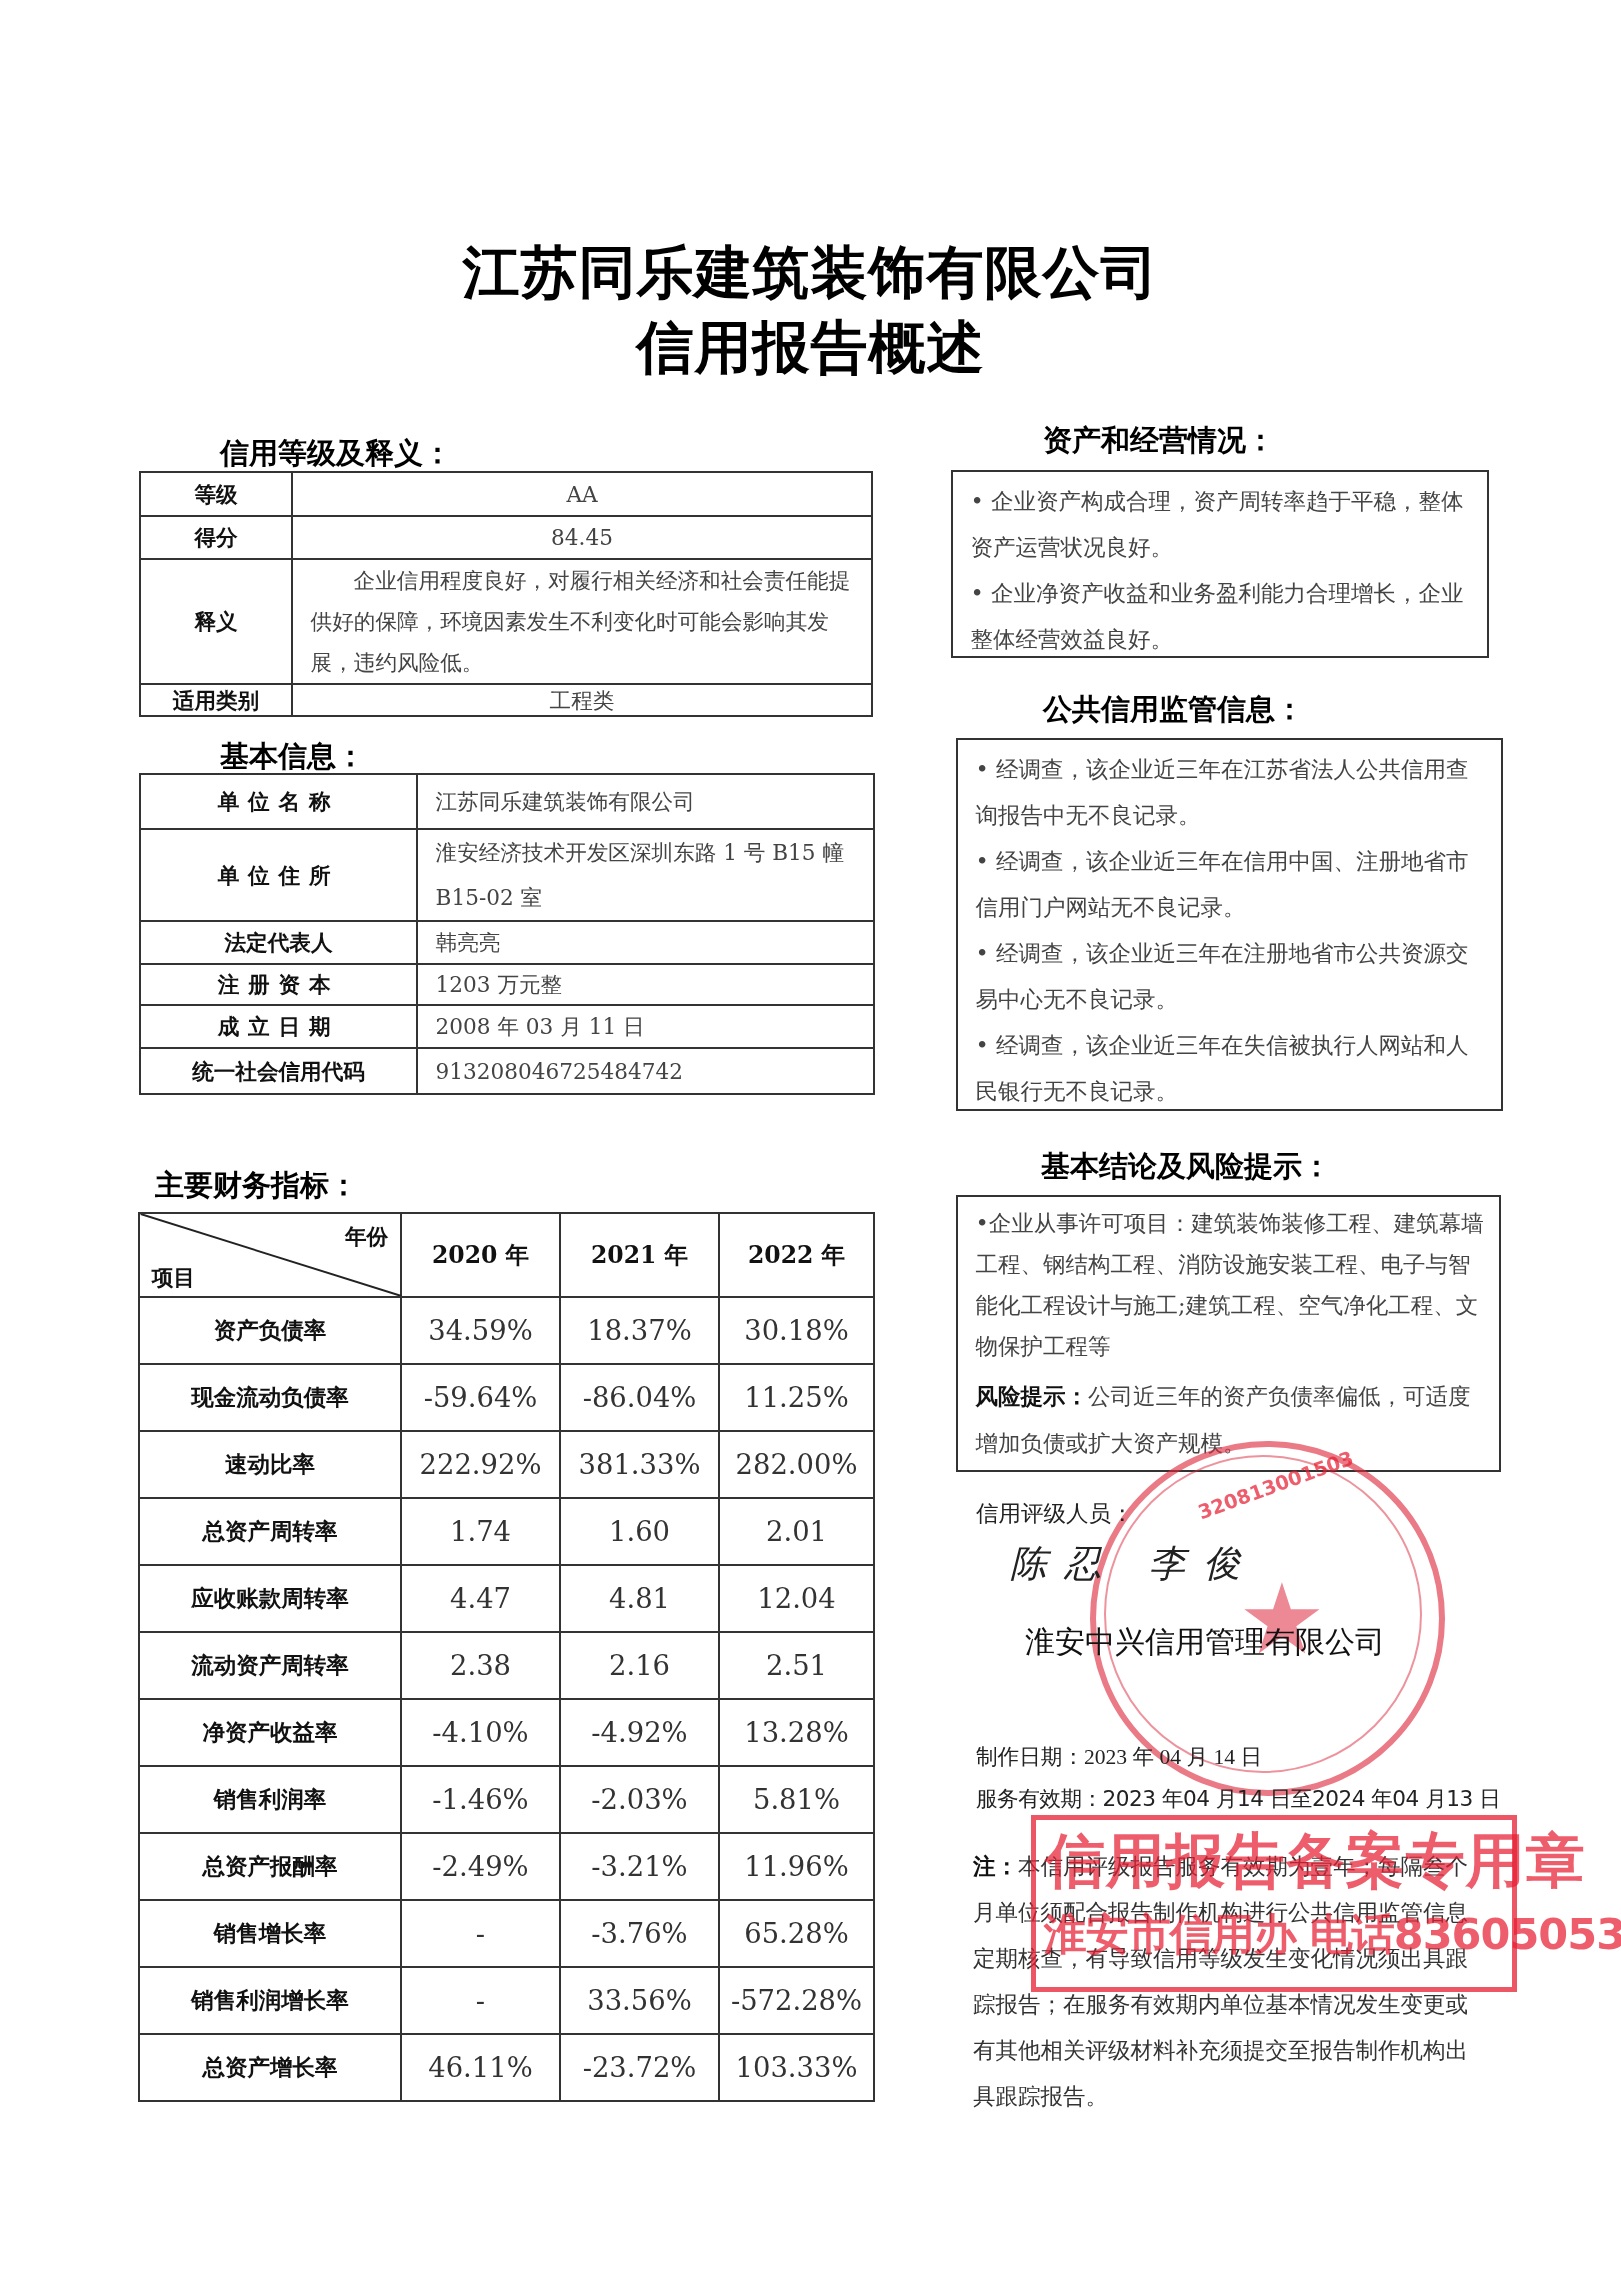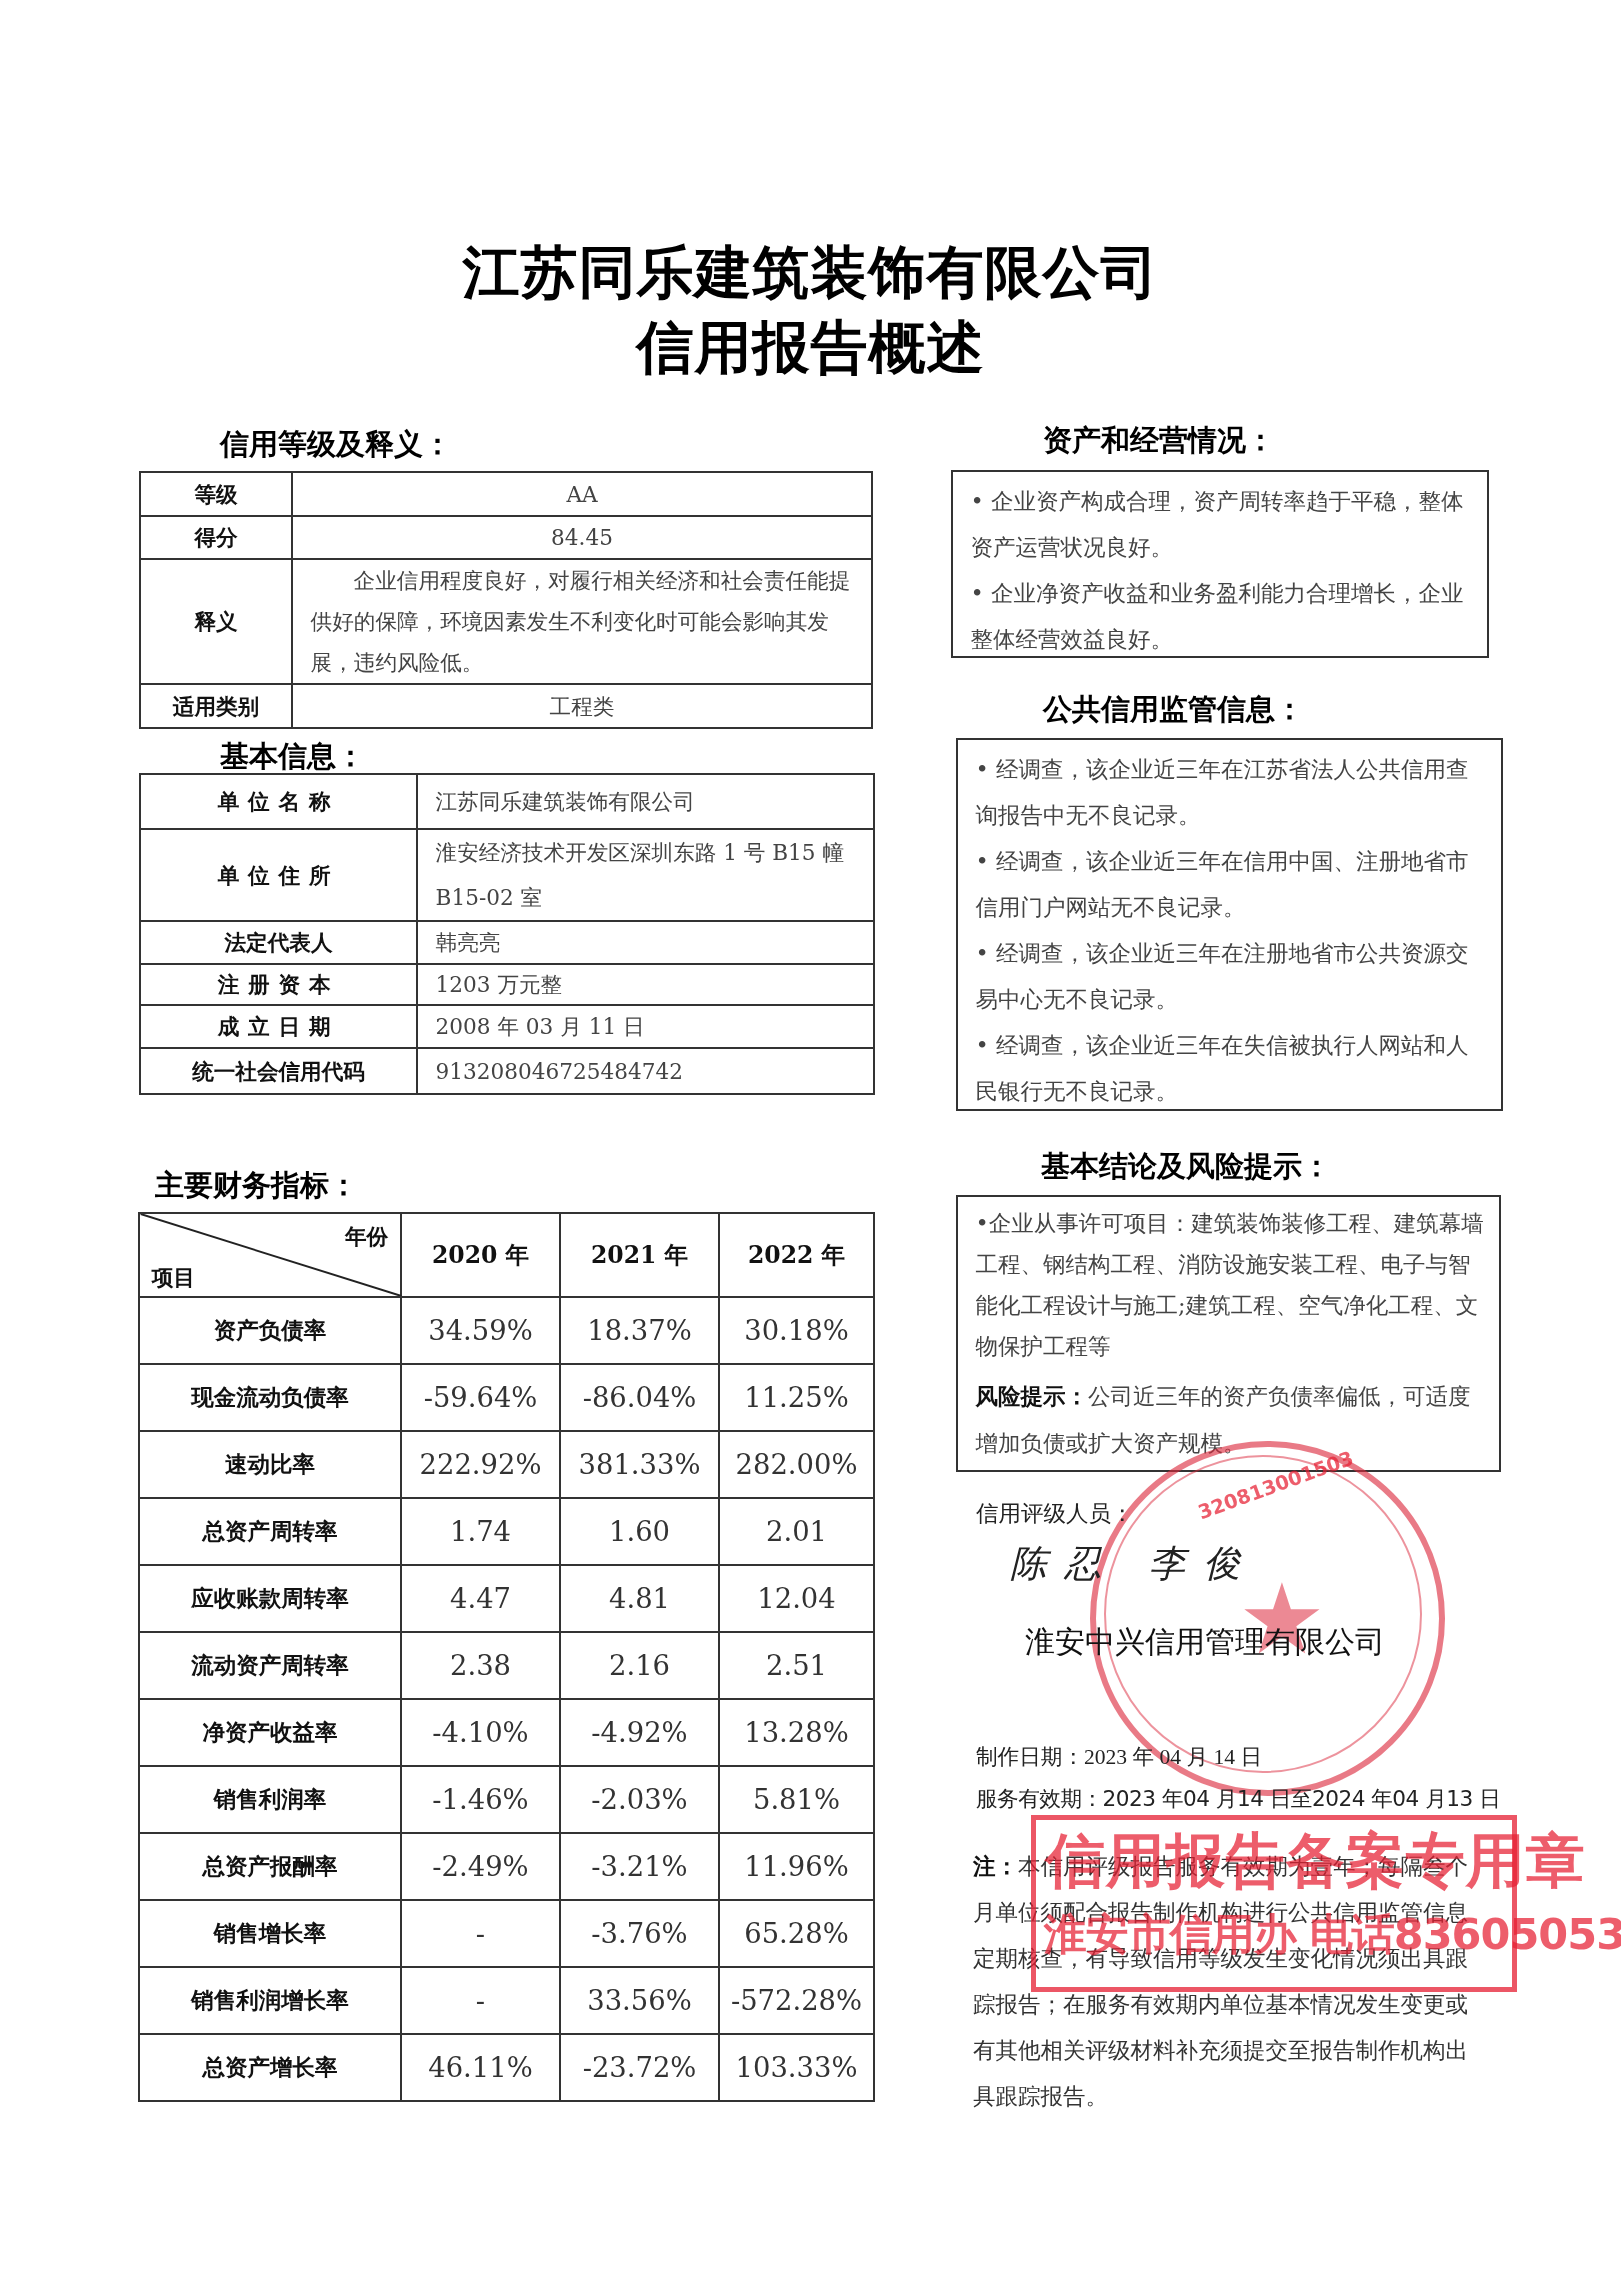--- a/index.html
+++ b/index.html
@@ -26,41 +26,41 @@
   .stamp-txt { position: absolute; color: rgba(230,30,50,0.72); font-family: "DejaVu Sans", "Liberation Sans", sans-serif; font-weight: bold; white-space: nowrap; }
   .diag { position: relative; height: 100%; }
   .diag svg { position: absolute; left: 0; top: 0; }
 </style>
 </head>
 <body>
 
 <div class="abs title" style="top:237px;">江苏同乐建筑装饰有限公司</div>
 <div class="abs title" style="top:312px;">信用报告概述</div>
 
-<div class="abs sec-h" style="left:220px; top:425px;">信用等级及释义：</div>
+<div class="abs sec-h" style="left:220px; top:434px;">信用等级及释义：</div>
 
 <table style="left:139px; top:471px; width:734px;">
   <colgroup>
       <col style="width:152px">
       <col>
     </colgroup>
   <tbody>
       <tr style="height:44px">
     <td class="lbl">等级</td>
     <td class="val valc">AA</td>
   </tr>
   <tr style="height:43px">
     <td class="lbl">得分</td>
     <td class="val valc">84.45</td>
   </tr>
   <tr style="height:123px">
     <td class="lbl">释义</td>
     <td class="val vall" style="line-height:41px; text-indent:43px;">企业信用程度良好，对履行相关经济和社会责任能提供好的保障，环境因素发生不利变化时可能会影响其发展，违约风险低。</td>
   </tr>
-  <tr style="height:44px">
+  <tr style="height:32px">
     <td class="lbl">适用类别</td>
     <td class="val valc">工程类</td>
   </tr>
 </tbody>
   </table>
 
 <div class="abs sec-h" style="left:220px; top:737px;">基本信息：</div>
 
 <table style="left:139px; top:773px; width:736px;">
   <colgroup>

